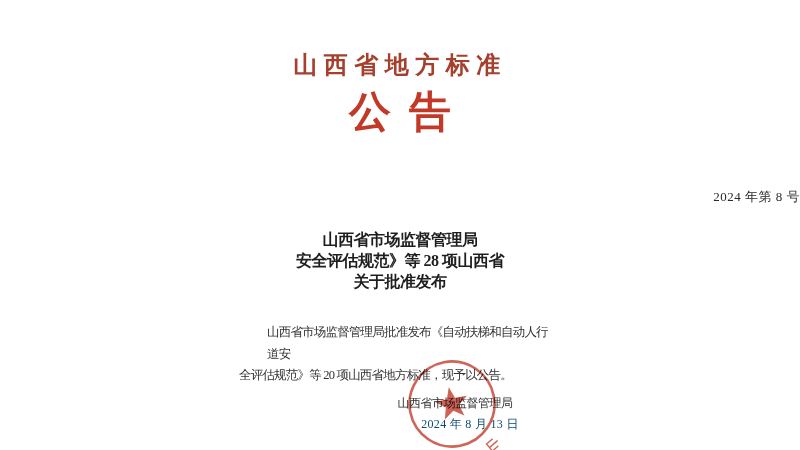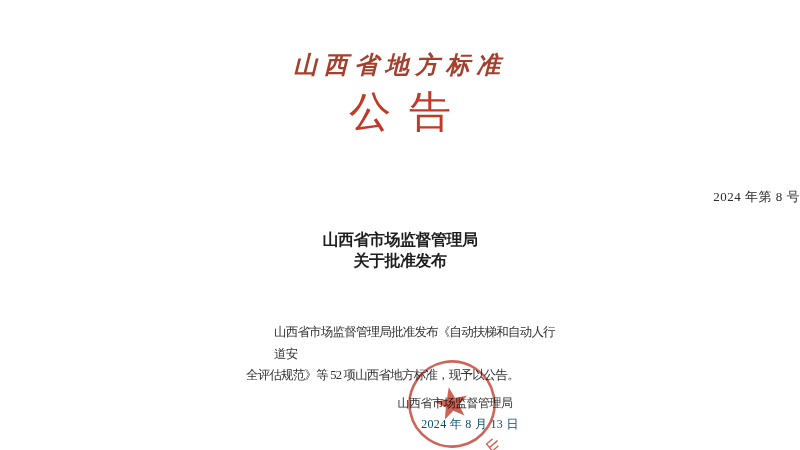--- a/index.html
+++ b/index.html
@@ -13,46 +13,45 @@
     width: 800px; height: 450px;
     background: #ffffff;
   }
   
   .masthead-title {
     position: absolute; top: 49px; left: 0; width: 800px;
     text-align: center;
     font-size: 24px; font-weight: 600;
     letter-spacing: 6.5px;
     color: #a6402e;
-    font-style: italic;
   }
   .masthead-announcement {
     position: absolute; top: 84px; left: 0; width: 800px;
     text-align: center;
-    font-size: 42px; font-weight: 400;
+    font-size: 42px; font-weight: 700;
     letter-spacing: 18px; text-indent: 18px; 
     color: #c23a27;
   }
   
   .doc-number {
     position: absolute; top: 188px; left: 0; width: 800px;
     text-align: right;
     font-size: 13px; color: #2b2b2b; letter-spacing: 0.5px;
   }
   
   .heading {
     position: absolute; top: 229px; left: 0; width: 800px;
     text-align: center;
     font-size: 16px; font-weight: 700; line-height: 21px;
     letter-spacing: -0.5px;
     color: #1e1e1e;
   }
   
   .body-par {
-    position: absolute; top: 322px; left: 246px; width: 318px;
+    position: absolute; top: 322px; left: 239px; width: 318px;
     font-size: 12.5px; line-height: 21.5px;
     letter-spacing: -0.8px;
     color: #333333;
   }
   .body-line.indent { padding-left: 28px; }
   
   .sig-issuer {
     position: absolute; top: 395px; left: 390px; width: 130px;
     text-align: center;
     font-size: 12px; color: #2f2f2f; letter-spacing: -0.5px;
@@ -81,26 +80,27 @@
 <div class="page">
 
   <div class="masthead-title">山西省地方标准</div>
 
   <div class="masthead-announcement">公告</div>
 
   <div class="doc-number">2024 年第 8 号</div>
 
   <div class="heading">
     <div class="heading-line">山西省市场监督管理局</div>
+    <div class="heading-line">安全评估规范》等 28 项山西省</div>
     <div class="heading-line">关于批准发布</div>
   </div>
 
   <div class="body-par">
     <div class="body-line indent">山西省市场监督管理局批准发布《自动扶梯和自动人行道安</div>
-    <div class="body-line">全评估规范》等 52 项山西省地方标准，现予以公告。</div>
+    <div class="body-line">全评估规范》等 20 项山西省地方标准，现予以公告。</div>
   </div>
 
   <div class="sig-issuer">山西省市场监督管理局</div>
 
   <div class="sig-date">2024 年 8 月 13 日</div>
 
   <svg class="seal" viewBox="0 0 112 112" xmlns="http://www.w3.org/2000/svg">
     <g transform="rotate(-11 56 56)">
       <circle cx="56" cy="56" r="42.5" fill="none" stroke="#c13b2a" stroke-width="2.6" opacity="0.9"></circle>
       <polygon points="56,39 60.11,50.34 72.17,50.75 62.66,58.16 65.99,69.75 56,63 46.01,69.75 49.34,58.16 39.83,50.75 51.89,50.34" fill="#c13b2a" opacity="0.92"></polygon>

